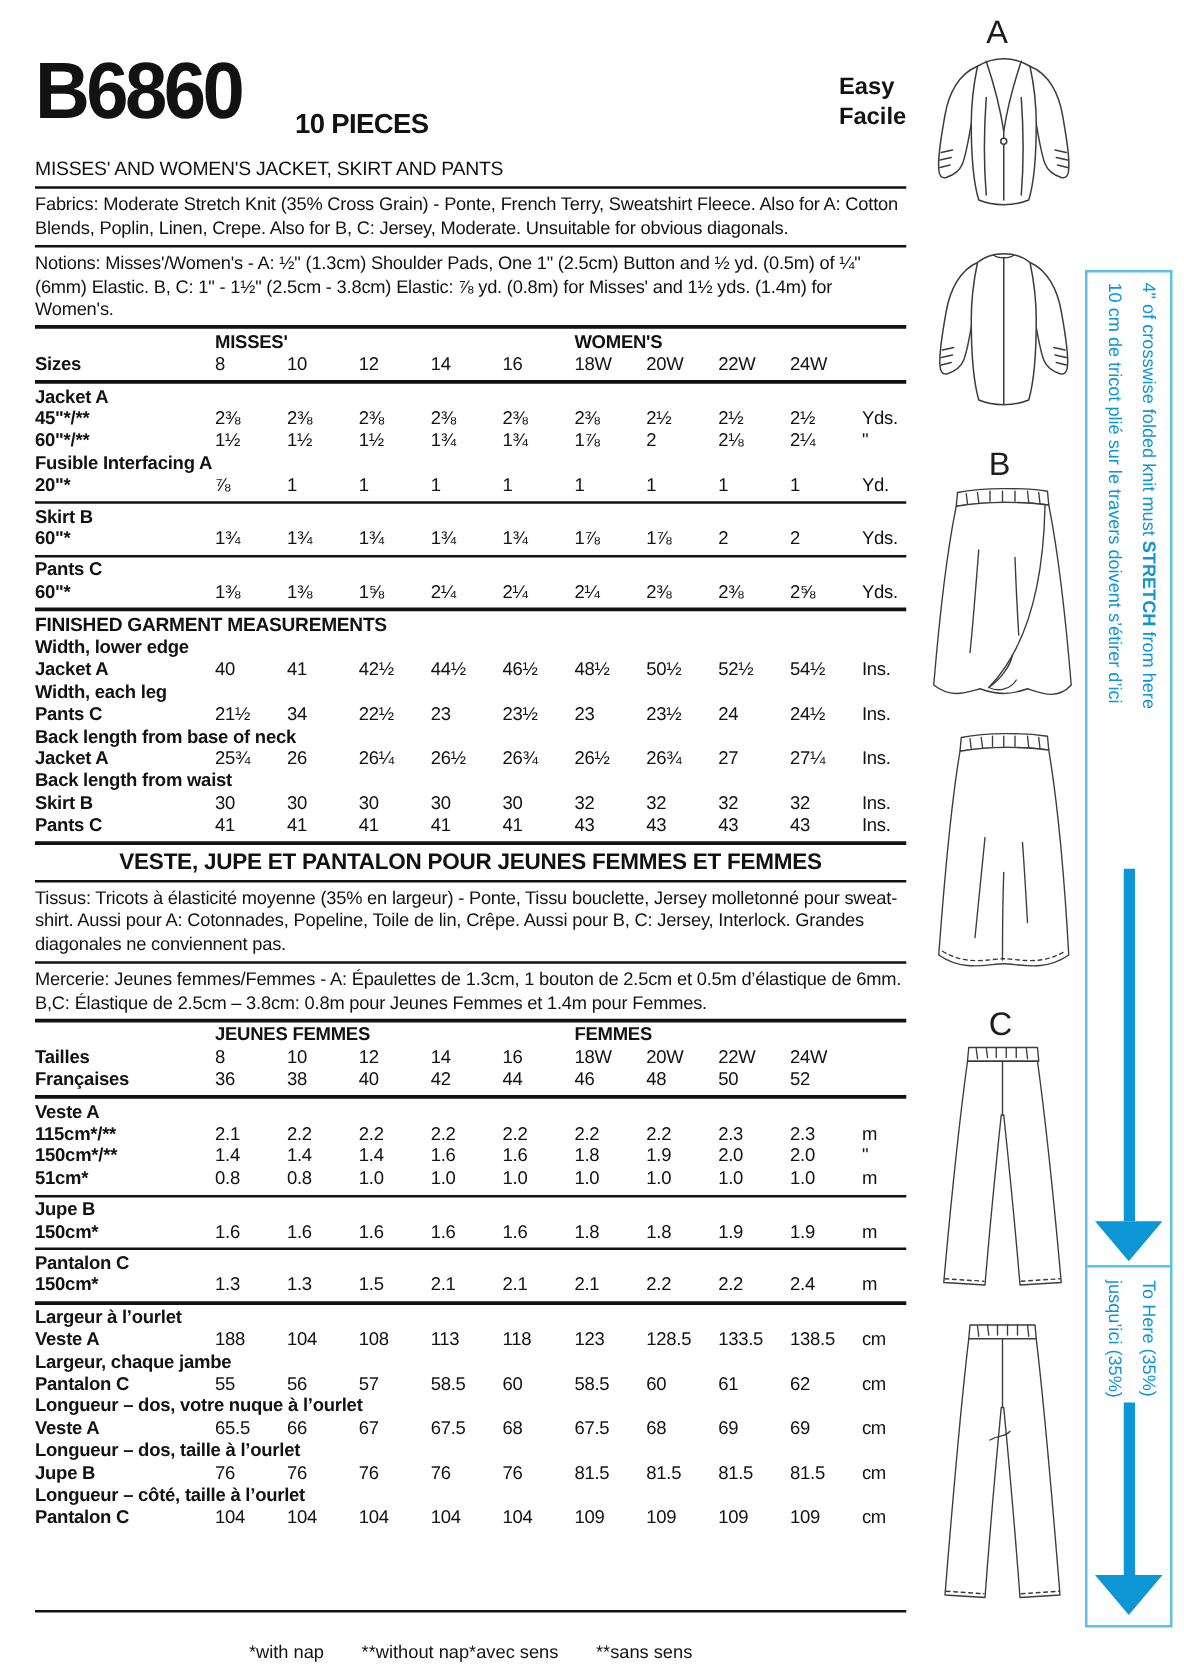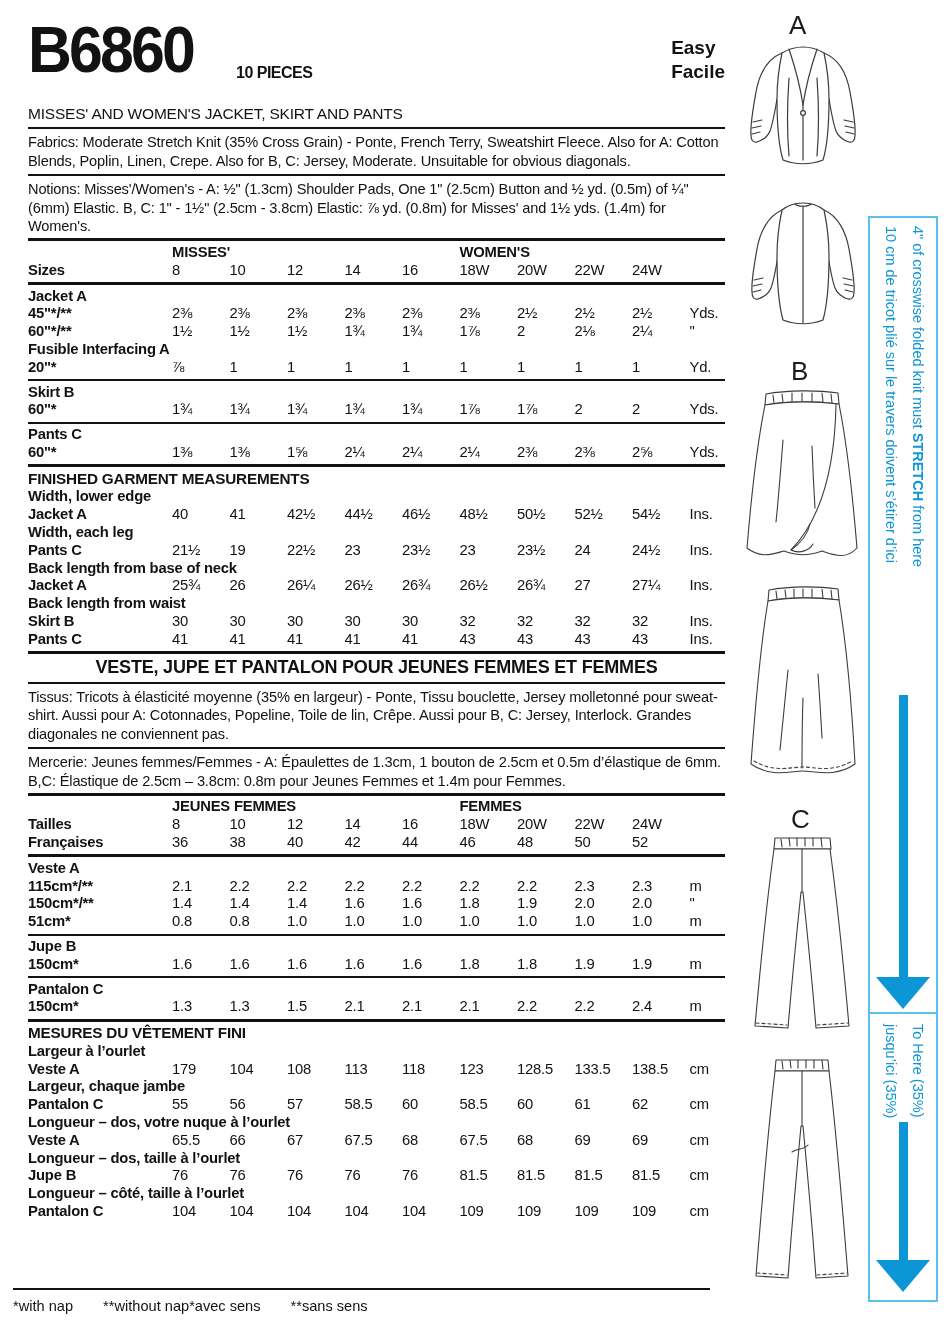--- a/index.html
+++ b/index.html
@@ -1,26 +1,26 @@
 <!DOCTYPE html>
 <html style="--gauge-blue: #0D96D6; --gauge-border: #5BC0EA;"><head>
 <meta charset="utf-8">
 <style>
   html,body{margin:0;padding:0;background:#fff;}
   body{width:947px;height:1334px;font-family:"Liberation Sans",sans-serif;color:#121212;
        -webkit-font-smoothing:antialiased;}
   .canvas{position:relative;width:947px;height:1334px;overflow:hidden;background:#fff;}
 
   
-  .content{position:absolute;left:28px;top:20px;width:697px;}
+  .content{position:absolute;left:28px;top:42px;width:697px;}
 
   .masthead{position:relative;height:78px;}
   .pattern-no{position:absolute;left:0;top:-2px;font-size:64px;font-weight:bold;letter-spacing:-3px;
               transform:scaleX(.95);transform-origin:left;line-height:1;}
-  .pieces{position:absolute;left:208px;top:44px;font-size:16px;font-weight:bold;letter-spacing:-.5px;}
+  .pieces{position:absolute;left:208px;top:44px;font-size:22px;font-weight:bold;letter-spacing:-.5px;}
   .difficulty{position:absolute;right:0;top:16px;text-align:left;font-size:19px;font-weight:bold;line-height:24px;}
 
   .doc-title{font-size:15.5px;font-weight:normal;letter-spacing:-.2px;margin-top:7px;}
   .hr{border:0;border-top:2px solid #121212;margin:4px 0 4px;}
   .hr.thin{border-top-width:2px;}
   .para{font-size:14.6px;line-height:18.6px;letter-spacing:-.15px;}
   .para .b{font-weight:normal;}
   .fr-head{font-size:18px;font-weight:bold;letter-spacing:-.2px;margin-top:2px;text-align:center;}
 
   
@@ -29,22 +29,22 @@
   .trow .lab{font-weight:bold;white-space:nowrap;}
   .trow .val{font-weight:normal;}
   .trow .unit{font-weight:normal;}
   .trow.group span{font-weight:bold;}
   .tsection{font-size:14.8px;line-height:17.8px;font-weight:bold;letter-spacing:-.2px;}
   .theading{font-size:15.3px;line-height:18.6px;font-weight:bold;letter-spacing:-.2px;}
   .rule{border-top:2px solid #121212;margin:2.5px 0;}
   .rule.thick{border-top-width:3px;}
 
   
-  .footer{position:absolute;left:13px;top:1288px;width:697px;border-top:2.5px solid #121212;
-          padding-top:8px;display:flex;justify-content:flex-start;font-size:14.6px;}
+  .footer{position:absolute;left:28px;top:1288px;width:697px;border-top:2.5px solid #121212;
+          padding-top:24px;display:flex;justify-content:center;font-size:14.6px;}
   .footer .grp span{margin-right:26px;}
   .footer .grp span:last-child{margin-right:0;}
 
   
   .fig-label{position:absolute;font-size:26px;color:#1c1c1c;font-family:"Liberation Sans",sans-serif;}
   .illus{position:absolute;}
   .illus path,.illus line,.illus circle{vector-effect:non-scaling-stroke;}
 
   
   .gauge{position:absolute;left:868px;top:216px;width:70px;height:1086px;border:2px solid var(--gauge-border);box-sizing:border-box;}
@@ -191,21 +191,21 @@
           <span class="val">48½</span>
           <span class="val">50½</span>
           <span class="val">52½</span>
           <span class="val">54½</span>
           <span class="unit">Ins.</span>
         </div>
         <div class="tsection">Width, each leg</div>
         <div class="trow">
           <span class="lab">Pants C</span>
           <span class="val">21½</span>
-          <span class="val">19</span>
+          <span class="val">34</span>
           <span class="val">22½</span>
           <span class="val">23</span>
           <span class="val">23½</span>
           <span class="val">23</span>
           <span class="val">23½</span>
           <span class="val">24</span>
           <span class="val">24½</span>
           <span class="unit">Ins.</span>
         </div>
         <div class="tsection">Back length from base of neck</div>
@@ -357,25 +357,24 @@
           <span class="val">1.5</span>
           <span class="val">2.1</span>
           <span class="val">2.1</span>
           <span class="val">2.1</span>
           <span class="val">2.2</span>
           <span class="val">2.2</span>
           <span class="val">2.4</span>
           <span class="unit">m</span>
         </div>
         <div class="rule thick"></div>
-        <div class="theading">MESURES DU VÊTEMENT FINI</div>
         <div class="tsection">Largeur à l’ourlet</div>
         <div class="trow">
           <span class="lab">Veste A</span>
-          <span class="val">179</span>
+          <span class="val">188</span>
           <span class="val">104</span>
           <span class="val">108</span>
           <span class="val">113</span>
           <span class="val">118</span>
           <span class="val">123</span>
           <span class="val">128.5</span>
           <span class="val">133.5</span>
           <span class="val">138.5</span>
           <span class="unit">cm</span>
         </div>

